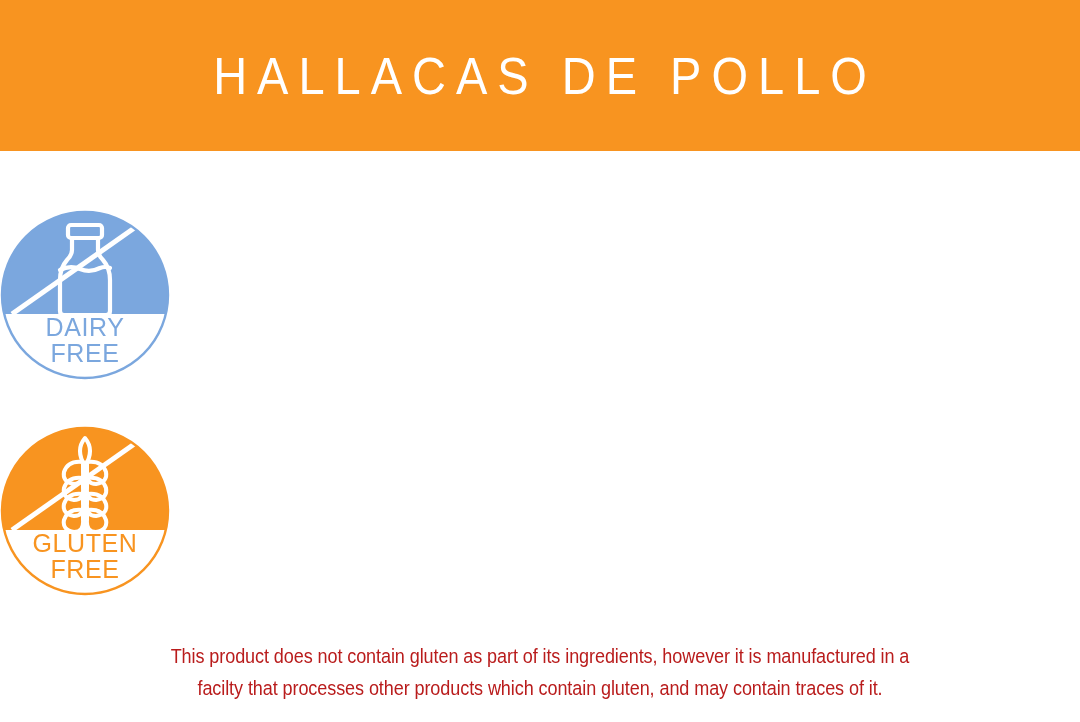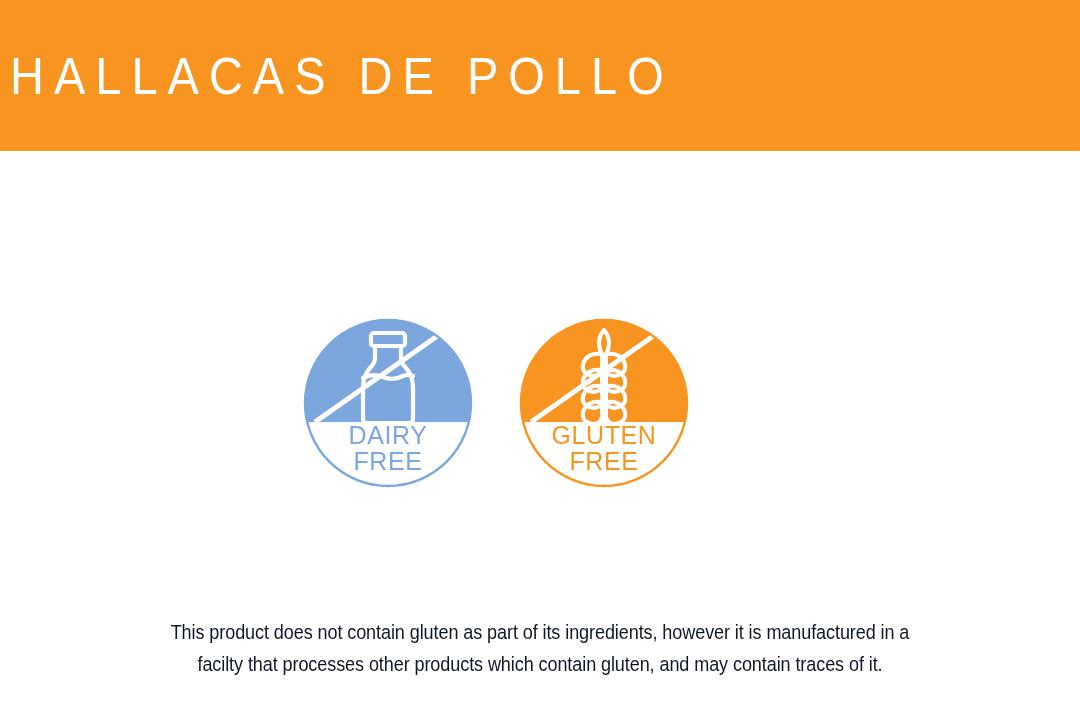--- a/index.html
+++ b/index.html
@@ -18,21 +18,21 @@
   
   .header-band {
     position: absolute;
     left: 0;
     top: 0;
     width: 1080px;
     height: 151px;
     background: #f89420;
     display: flex;
     align-items: center;
-    justify-content: flex-start;
+    justify-content: center;
   }
   .header-title {
     color: #ffffff;
     font-family: "Liberation Sans", sans-serif;
     font-size: 47px;
     font-weight: 300;
     letter-spacing: 10px;
     text-indent: 10px;
     line-height: 1;
     white-space: nowrap;
@@ -43,42 +43,43 @@
   .badge-row {
     position: absolute;
     left: 0;
     top: 318px;
     width: 991px;
     height: 170px;
     display: flex;
     justify-content: center;
     align-items: flex-start;
     gap: 46px;
+    flex-direction: column;
   }
   .badge {
     position: relative;
     width: 170px;
     height: 170px;
   }
   .badge svg {
     display: block;
     width: 170px;
     height: 170px;
     overflow: visible;
   }
 
   
   .disclaimer {
     position: absolute;
     left: 50%;
     transform: translateX(-50%);
-    top: 616px;
+    top: 640px;
     width: 900px;
     text-align: center;
-    color: #0f172a;
+    color: #b91c1c;
     font-family: "Liberation Sans Narrow", "Liberation Sans", sans-serif;
     font-size: 20.5px;
     line-height: 32px;
     letter-spacing: -0.1px;
   }
   .disclaimer span {
     display: block;
     transform: scaleX(0.88);
   }
 </style>

